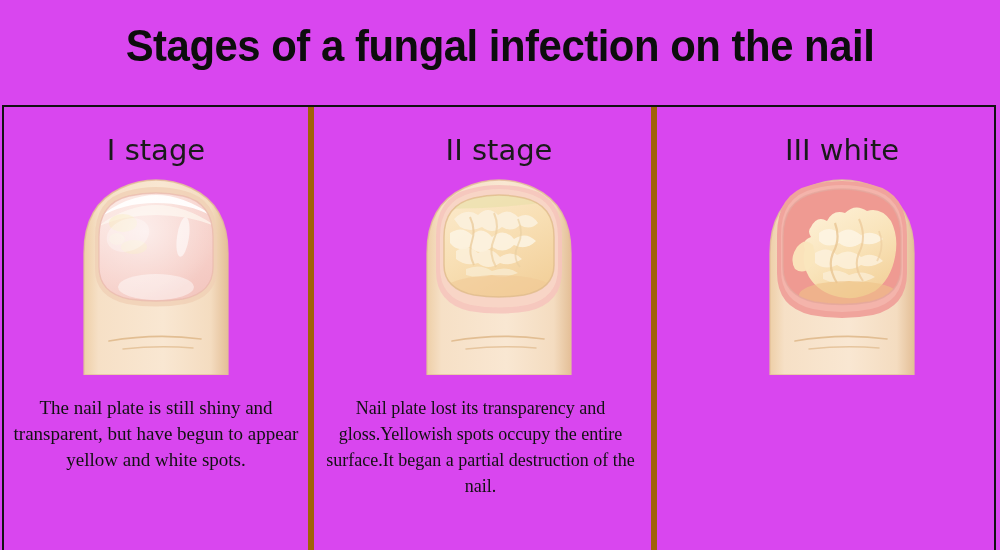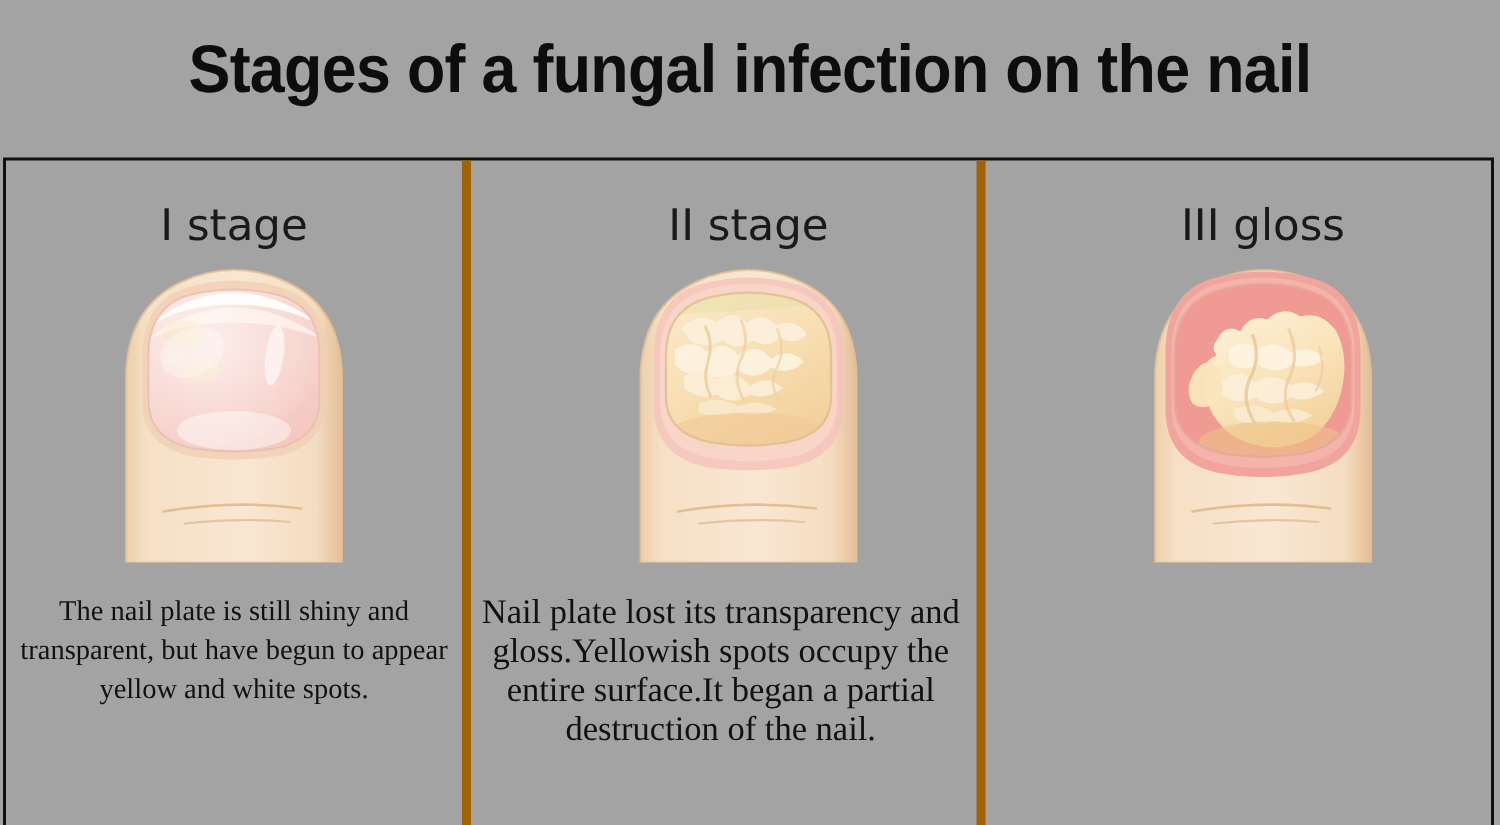--- a/index.html
+++ b/index.html
@@ -10,21 +10,21 @@
     width: 1000px;
     height: 550px;
     background: #ffffff;
     font-family: "DejaVu Sans", sans-serif;
     overflow: hidden;
   }
   .infographic {
     position: relative;
     width: 1000px;
     height: 550px;
-    background: #a3a3a3;
+    background: #d946ef;
   }
   .title {
     position: absolute;
     top: 18px;
     left: 0;
     width: 1000px;
     text-align: center;
     font-family: "Liberation Sans Narrow", "Liberation Sans", sans-serif;
     font-weight: bold;
     font-size: 45px;
@@ -77,21 +77,21 @@
     left: 8px;
     right: 8px;
     top: 288px;
     text-align: center;
     font-family: Liberation Serif, serif;
     font-size: 19px;
     line-height: 26px;
     color: #111111;
   }
   .panel-caption.c2 {
-    font-size: 23px;
+    font-size: 18px;
     left: 0;
     right: 4px;
   }
 </style>
 </head>
 <body>
 
 <div class="infographic">
 
   <div class="title">Stages of a fungal infection on the nail</div>
@@ -208,21 +208,21 @@
         <path d="M30 62 Q30 30 60 23 Q73 20 85 20 Q97 20 110 23 Q140 30 140 62 L140 90 Q140 114 110 120 Q85 124 60 120 Q30 114 30 90 Z" fill="none" stroke="#e0bb8c" stroke-width="1.5" opacity="0.8"></path>
 
         <path d="M38 166 Q85 158 130 164" fill="none" stroke="#e2be93" stroke-width="1.7" stroke-linecap="round"></path>
         <path d="M52 174 Q88 170 122 173" fill="none" stroke="#e6c59e" stroke-width="1.5" stroke-linecap="round"></path>
       </svg>
 
       <div class="panel-caption c2">Nail plate lost its transparency and gloss.Yellowish spots occupy the entire surface.It began a partial destruction of the nail.</div>
     </div>
 
     <div class="panel">
-      <div class="panel-heading">III gloss</div>
+      <div class="panel-heading">III white</div>
 
       <svg class="panel-figure" viewBox="0 0 170 200">
         <defs>
           <linearGradient id="skin3" x1="0" y1="0" x2="1" y2="0">
             <stop offset="0" stop-color="#eecfa8"></stop>
             <stop offset="0.10" stop-color="#f6e0c6"></stop>
             <stop offset="0.55" stop-color="#f9e7d2"></stop>
             <stop offset="0.88" stop-color="#f4dcc0"></stop>
             <stop offset="1" stop-color="#e4bf97"></stop>
           </linearGradient>

